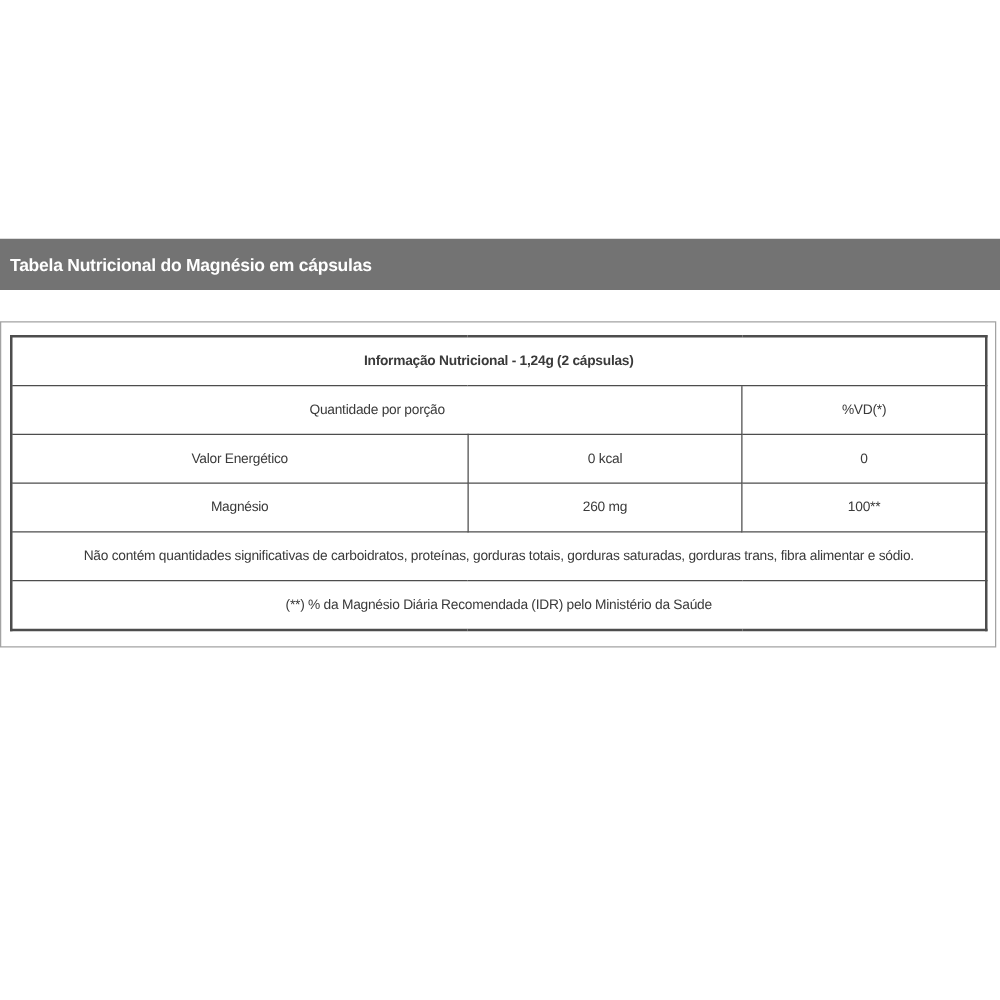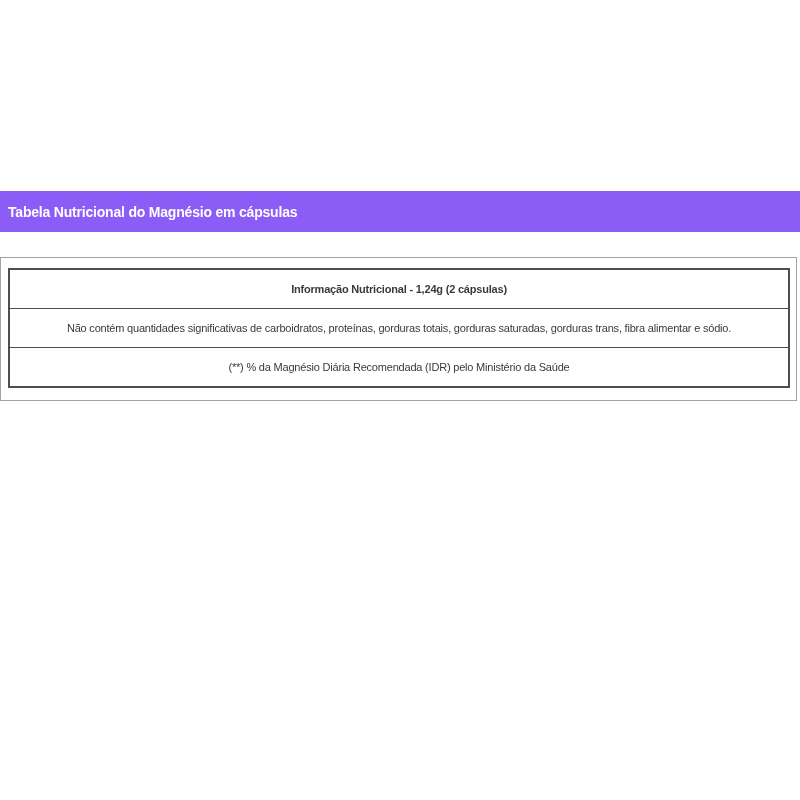--- a/index.html
+++ b/index.html
@@ -13,21 +13,21 @@
     position: relative;
     font-family: "Liberation Sans", sans-serif;
     overflow: hidden;
   }
   .header-bar {
     position: absolute;
     top: 191px;
     left: 0;
     width: 800px;
     height: 41px;
-    background: #8b5cf6;
+    background: #737373;
     display: flex;
     align-items: center;
     box-sizing: border-box;
   }
   .header-bar .title {
     color: #ffffff;
     font-size: 14px;
     font-weight: 700;
     padding-left: 8px;
     letter-spacing: -0.2px;
@@ -77,20 +77,34 @@
     <colgroup>
       <col style="width:46.8%">
       <col style="width:28.2%">
       <col style="width:25%">
     </colgroup>
     <tbody>
       <tr>
         <td colspan="3" class="bold-cell">Informação Nutricional - 1,24g (2 cápsulas)</td>
       </tr>
       <tr>
+        <td colspan="2">Quantidade por porção</td>
+        <td>%VD(*)</td>
+      </tr>
+      <tr>
+        <td>Valor Energético</td>
+        <td>0 kcal</td>
+        <td>0</td>
+      </tr>
+      <tr>
+        <td>Magnésio</td>
+        <td>260 mg</td>
+        <td>100**</td>
+      </tr>
+      <tr>
         <td colspan="3">Não contém quantidades significativas de carboidratos, proteínas, gorduras totais, gorduras saturadas, gorduras trans, fibra alimentar e sódio.</td>
       </tr>
       <tr>
         <td colspan="3">(**) % da Magnésio Diária Recomendada (IDR) pelo Ministério da Saúde</td>
       </tr>
     </tbody>
   </table>
 </div>
 
 </body></html>

